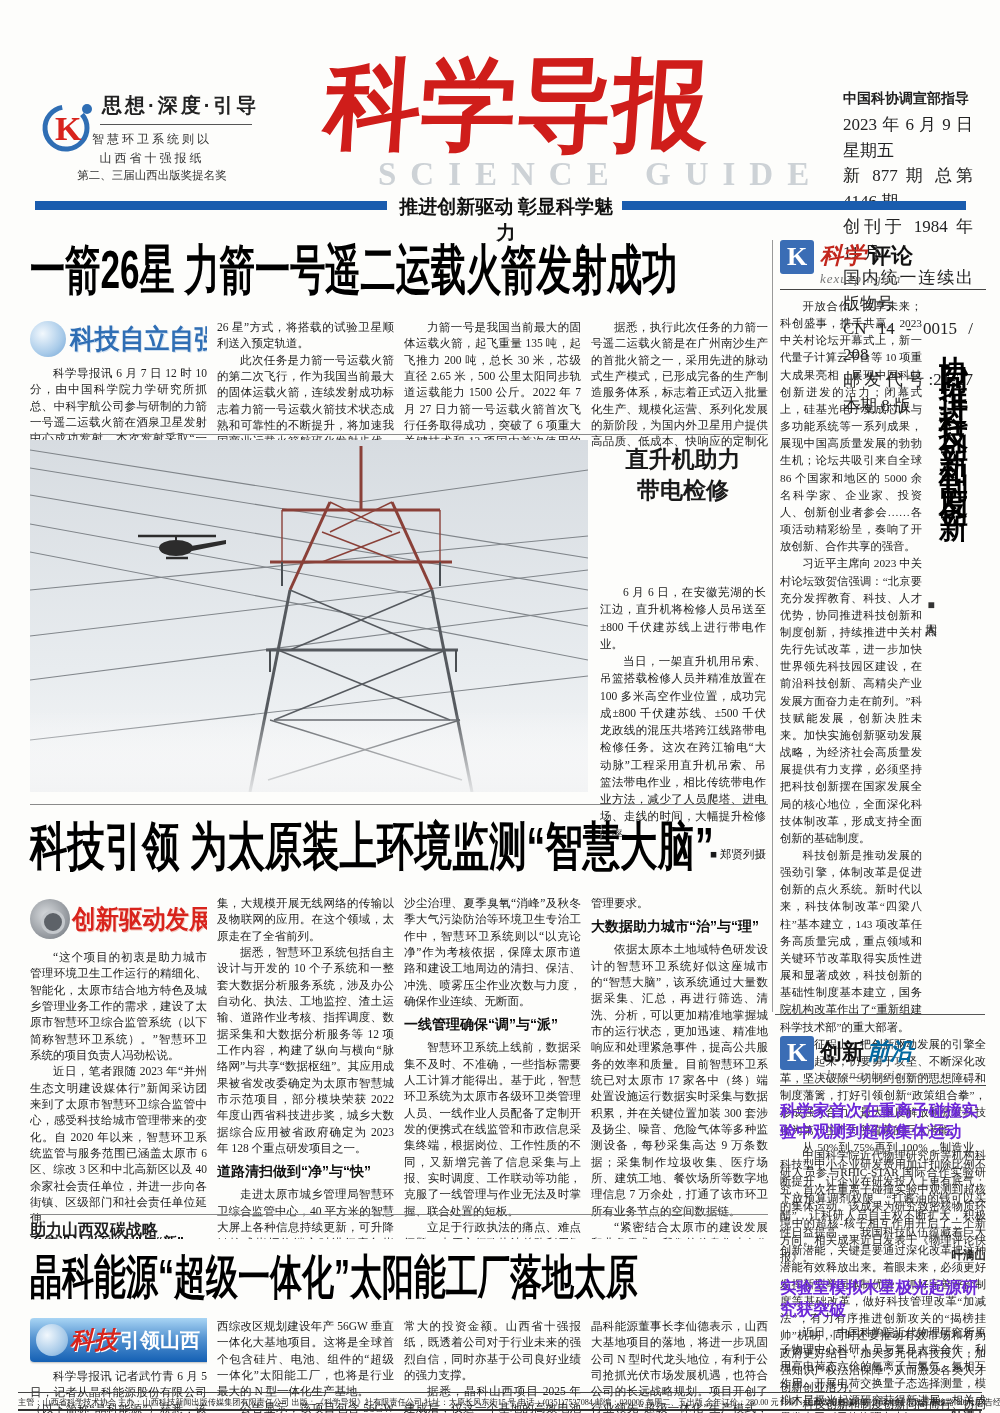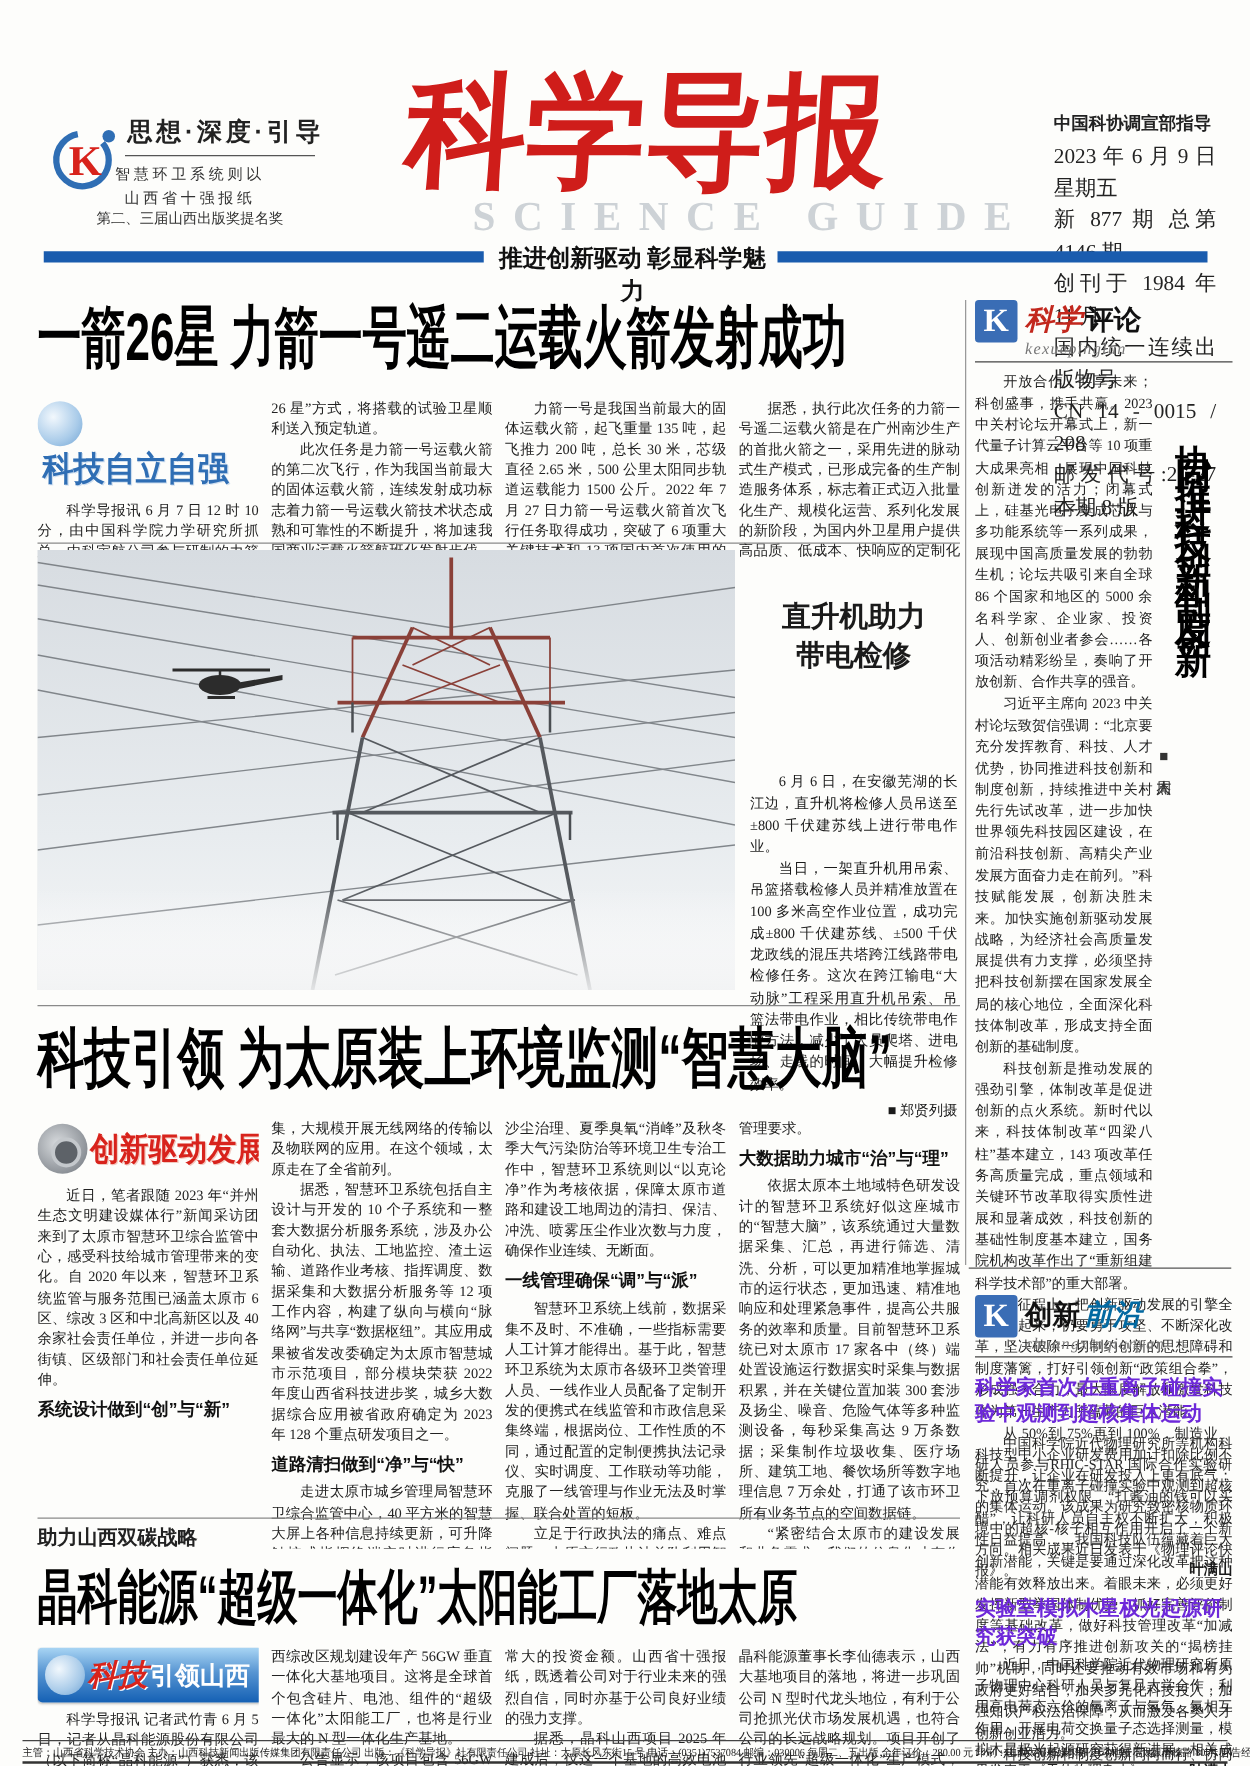--- a/index.html
+++ b/index.html
@@ -35,32 +35,32 @@
   .col p { font-size:11.5px; line-height:1.42; text-align:justify; text-indent:2em; color:#222; }
   .col p.noindent { text-indent:0; }
   .col .subhead { font-family:"Liberation Sans",sans-serif; font-weight:bold; font-size:14px;
           margin:7px 0 5px; color:#111; }
 
   
   .story1 { position:absolute; left:30px; top:234px; width:738px; }
   .story1 .headline { font-family:"Liberation Sans",sans-serif; font-weight:900; font-size:44px;
           white-space:nowrap; color:#000; transform:scale(0.80,1.22); transform-origin:left top; }
   .story1 .cols { margin-top:26px; height:128px; }
-  .badge-tech { display:flex; align-items:flex-start; margin:2px 0 8px;flex-direction:column; }
+  .badge-tech { display:flex; align-items:flex-end; margin:2px 0 8px; }
   .globe { width:36px; height:36px; border-radius:50%; flex:none;
           background:radial-gradient(circle at 35% 35%, #f2f8fd, #a9cbe9 60%, #6fa3d4); }
   .badge-tech span { font-family:"Liberation Sans",sans-serif; font-weight:900; font-size:27px;
           color:#2f6eb4; margin-left:4px; white-space:nowrap; transform:scaleX(0.92);
           transform-origin:left; text-shadow:1px 1px 0 #cfdff0; }
 
   .hrule { position:absolute; height:1px; background:#8a8a8a; }
 
   
   .photo { position:absolute; left:30px; top:440px; width:558px; height:352px; background:#e5e9ec; }
-  .caption { position:absolute; left:600px; top:466px; width:166px; height:352px; }
+  .caption { position:absolute; left:600px; top:432px; width:166px; height:352px; }
   .caption .cap-title { font-family:"Liberation Sans",sans-serif; font-weight:bold; font-size:23px;
           text-align:center; line-height:1.35; margin-top:12px; }
   .caption .cap-text { margin-top:78px; }
   .caption .cap-text p { font-size:11.5px; line-height:1.5; text-align:justify; text-indent:2em; }
   .caption .credit { font-size:11.5px; text-align:right; margin-top:4px; }
 
   
   .story2 { position:absolute; left:30px; top:812px; width:738px; }
   .story2 .headline { font-family:"Liberation Sans",sans-serif; font-weight:900; font-size:44px;
           white-space:nowrap; color:#000; transform:scale(0.85,1.18); transform-origin:left top; }
@@ -284,34 +284,35 @@
 
   <div class="story2">
     <div class="headline">科技引领 为太原装上环境监测“智慧大脑”</div>
     <div class="cols">
       <div class="col">
         <div class="badge-innov">
           <div class="gear"></div>
           <span>创新驱动发展</span>
         </div>
         <div>
+            <p>“这个项目的初衷是助力城市管理环境卫生工作运行的精细化、智能化，太原市结合地方特色及城乡管理业务工作的需求，建设了太原市智慧环卫综合监管系统（以下简称智慧环卫系统）。”智慧环卫系统的项目负责人冯劲松说。</p>
             <p>近日，笔者跟随 2023 年“并州生态文明建设媒体行”新闻采访团来到了太原市智慧环卫综合监管中心，感受科技给城市管理带来的变化。自 2020 年以来，智慧环卫系统监管与服务范围已涵盖太原市 6 区、综改 3 区和中北高新区以及 40 余家社会责任单位，并进一步向各街镇、区级部门和社会责任单位延伸。</p>
             <div class="subhead">系统设计做到“创”与“新”</div>
           </div>
       </div>
       <div class="col">
           <p class="noindent">集，大规模开展无线网络的传输以及物联网的应用。在这个领域，太原走在了全省前列。</p>
           <p>据悉，智慧环卫系统包括自主设计与开发的 10 个子系统和一整套大数据分析服务系统，涉及办公自动化、执法、工地监控、渣土运输、道路作业考核、指挥调度、数据采集和大数据分析服务等 12 项工作内容，构建了纵向与横向“脉络网”与共享“数据枢纽”。其应用成果被省发改委确定为太原市智慧城市示范项目，部分模块荣获 2022 年度山西省科技进步奖，城乡大数据综合应用被省政府确定为 2023 年 128 个重点研发项目之一。</p>
           <div class="subhead">道路清扫做到“净”与“快”</div>
           <p>走进太原市城乡管理局智慧环卫综合监管中心，40 平方米的智慧大屏上各种信息持续更新，可升降触控式指挥终端实时进行应急指挥、调度，监测太原市每个区每条街道上的环保作业情况。此时的智慧环卫系统大屏像是一张巨大的“脉络网”，布满了太原的大街小巷。截至目前，这张“脉络网”容纳了各类作业车辆 3200 辆，部署人员、车辆及卡口等视频无线采集端 9000 余路。监管系统的工作人员根据车载终端及传感设备判断实时作业效果，通过热力图清晰获知每条道路作业趟次以及各作业车辆在各路段的作业时间。</p>
         </div>
       <div class="col">
           <p class="noindent">沙尘治理、夏季臭氧“消峰”及秋冬季大气污染防治等环境卫生专治工作中，智慧环卫系统则以“以克论净”作为考核依据，保障太原市道路和建设工地周边的清扫、保洁、冲洗、喷雾压尘作业次数与力度，确保作业连续、无断面。</p>
           <div class="subhead">一线管理确保“调”与“派”</div>
-          <p>智慧环卫系统上线前，数据采集不及时、不准确，一些指标需要人工计算才能得出。基于此，智慧环卫系统为太原市各级环卫类管理人员、一线作业人员配备了定制开发的便携式在线监管和市政信息采集终端，根据岗位、工作性质的不同，通过配置的定制便携执法记录仪、实时调度、工作联动等功能，克服了一线管理与作业无法及时掌握、联合处置的短板。</p>
+          <p>智慧环卫系统上线前，数据采集不及时、不准确，一些指标需要人工计算才能得出。基于此，智慧环卫系统为太原市各级环卫类管理人员、一线作业人员配备了定制开发的便携式在线监管和市政信息采集终端，根据岗位、工作性质的不同，又新增完善了信息采集与上报、实时调度、工作联动等功能，克服了一线管理与作业无法及时掌握、联合处置的短板。</p>
           <p>立足于行政执法的痛点、难点问题，太原市行政执法总队利用智慧环卫系统在全省率先完成了行政执法全过程记录工作。通过配置的定制便携执法记录仪，利用北斗系统、视频与语音实时采集、5G 通讯等，对执法人员巡查工地次数、工作时长等工作情况进行在线监控与记录。</p>
         </div>
       <div class="col">
         <div>
             <p class="noindent">管理要求。</p>
             <div class="subhead">大数据助力城市“治”与“理”</div>
             <p>依据太原本土地域特色研发设计的智慧环卫系统好似这座城市的“智慧大脑”，该系统通过大量数据采集、汇总，再进行筛选、清洗、分析，可以更加精准地掌握城市的运行状态，更加迅速、精准地响应和处理紧急事件，提高公共服务的效率和质量。目前智慧环卫系统已对太原市 17 家各中（终）端处置设施运行数据实时采集与数据积累，并在关键位置加装 300 套涉及扬尘、噪音、危险气体等多种监测设备，每秒采集高达 9 万条数据；采集制作垃圾收集、医疗场所、建筑工地、餐饮场所等数字地理信息 7 万余处，打通了该市环卫所有业务节点的空间数据链。</p>
             <p>“紧密结合太原市的建设发展和业务需求，我们的信息化才有作用。下一步我们会紧跟太原市信息化建设的要求和城乡管理局环境卫生工作的具体需求，不断更新我们的数据模型和建设内容，提高老百姓对居住环境的满意度、幸福度。”冯劲松表示。</p>
           </div>
 

